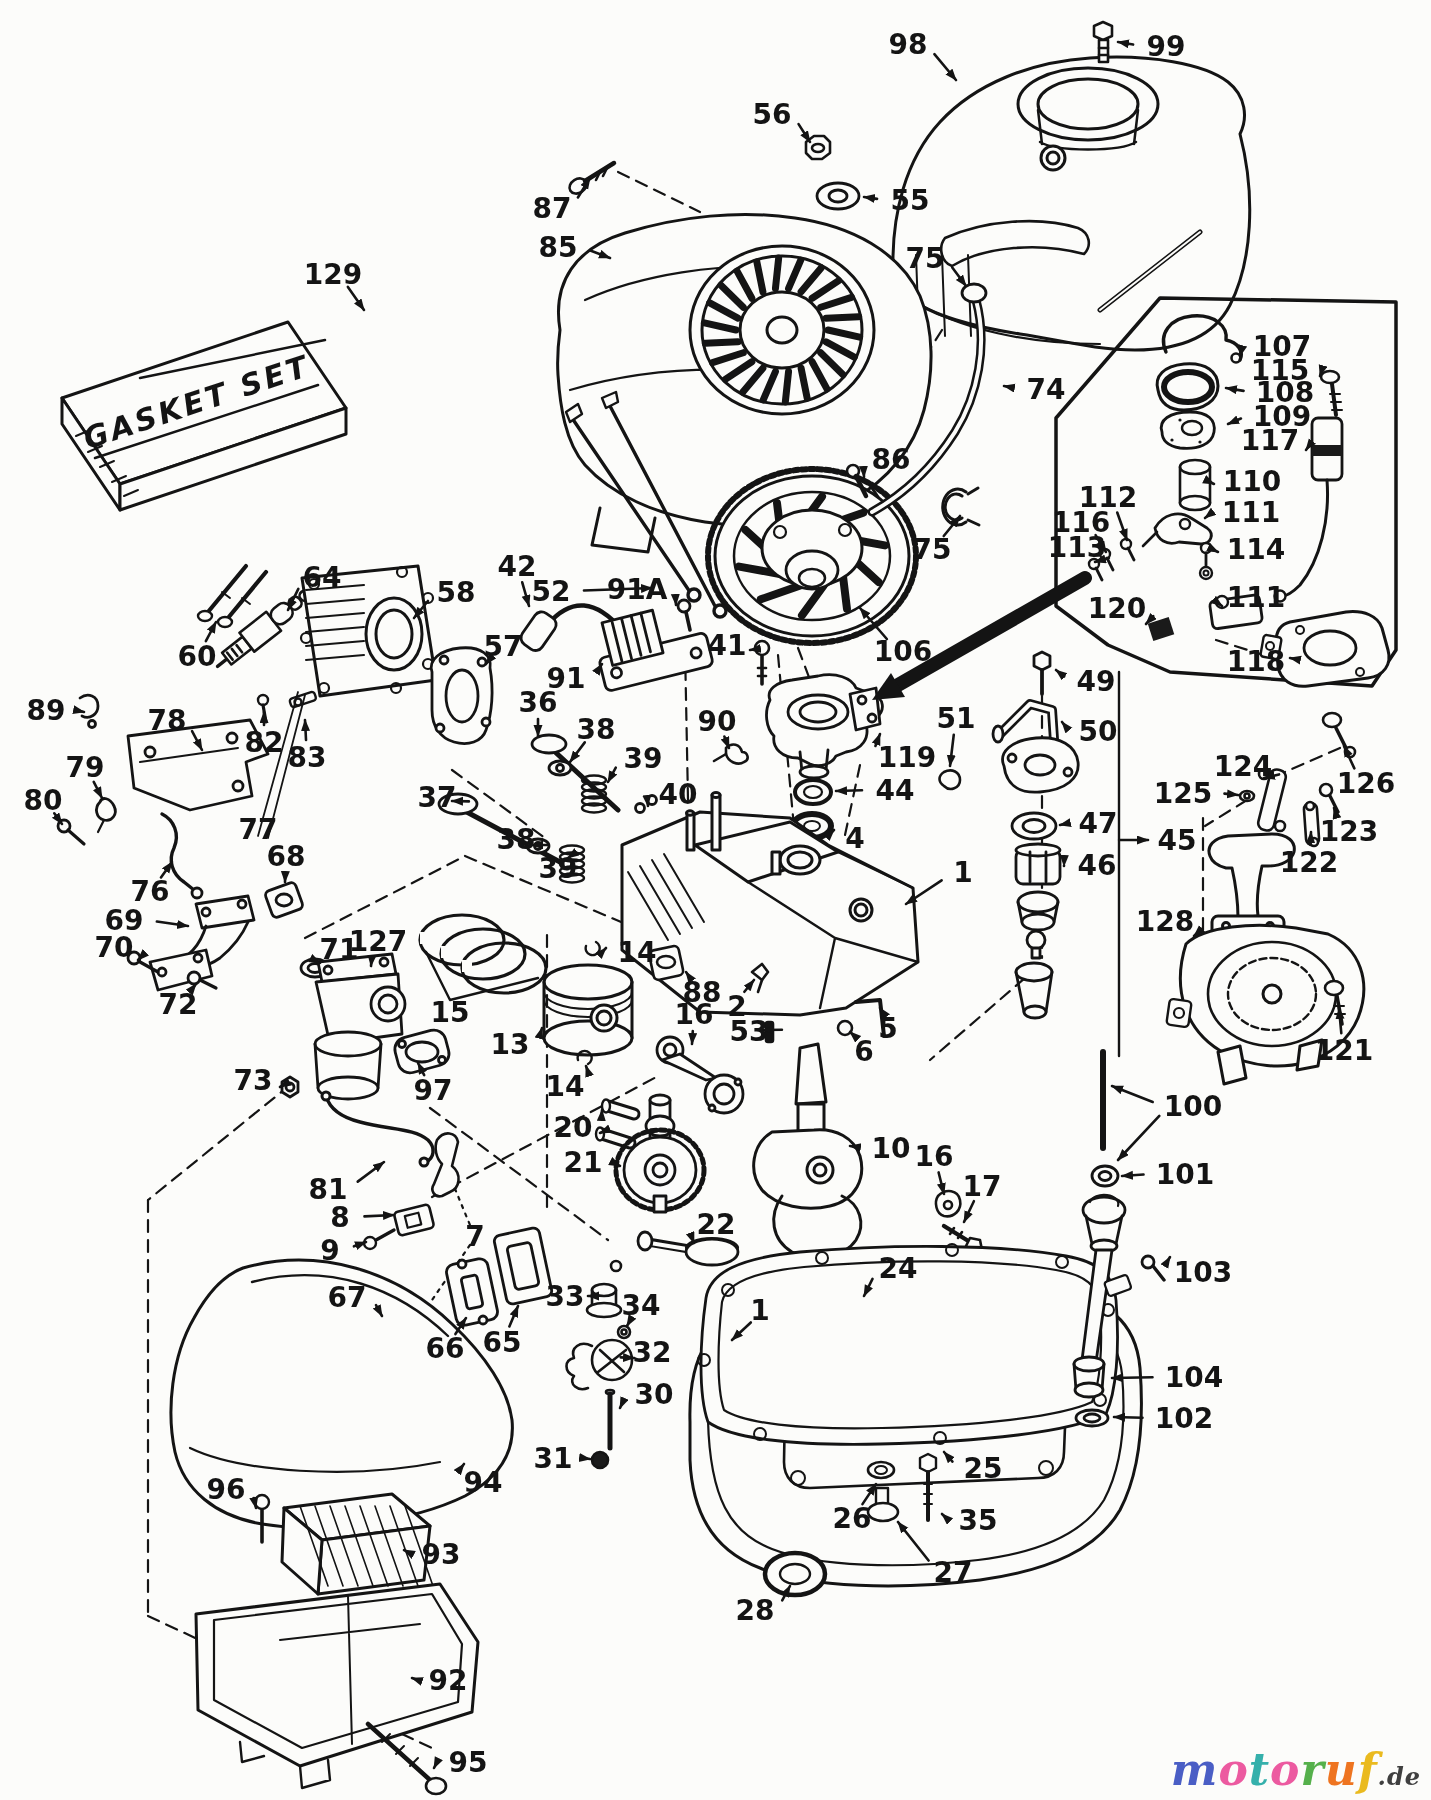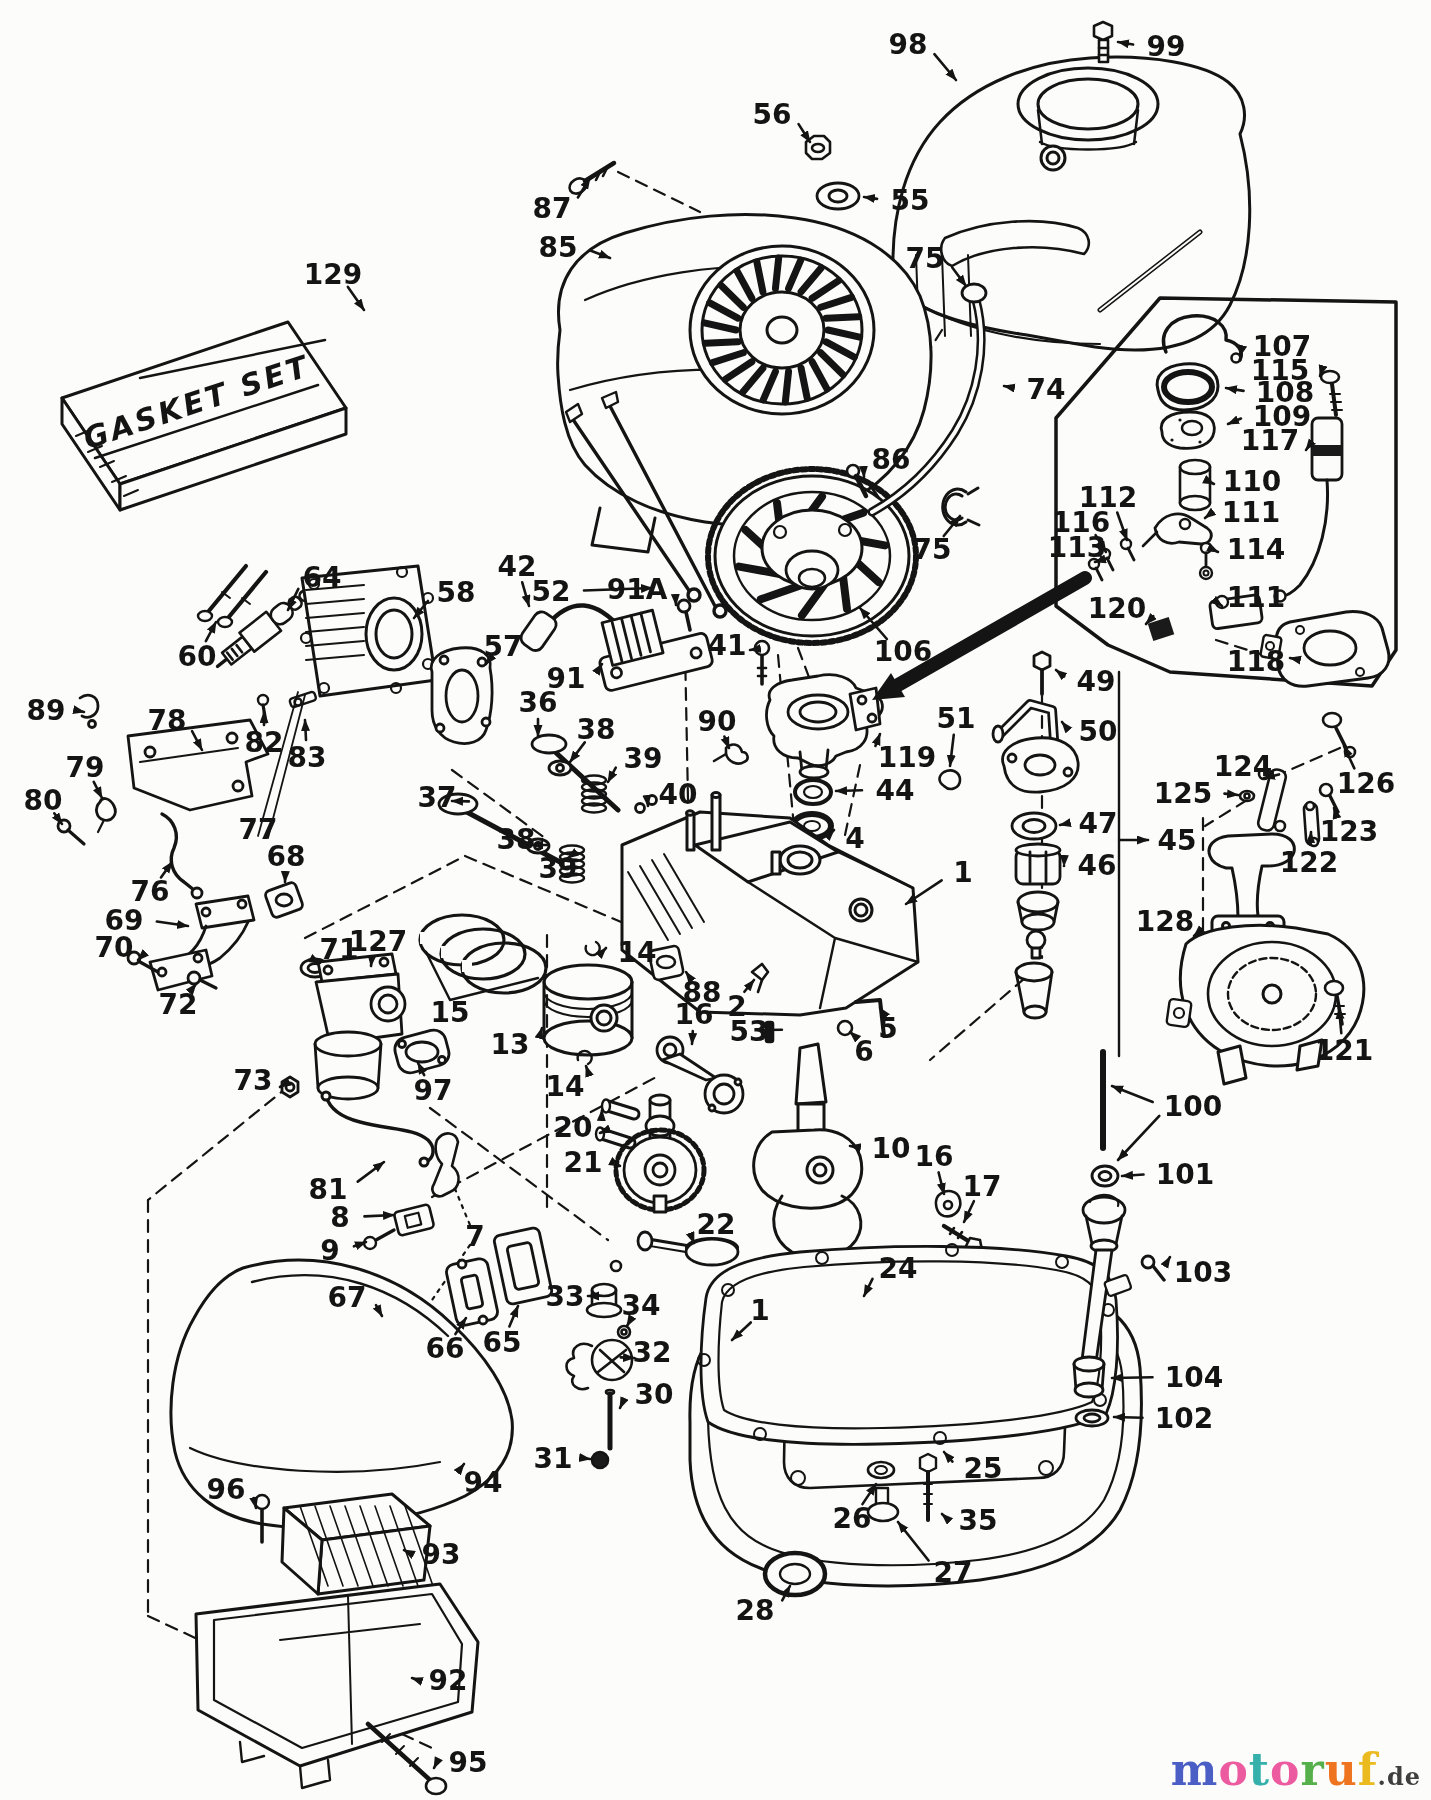--- a/index.html
+++ b/index.html
@@ -1,20 +1,20 @@
 <!DOCTYPE html>
 <html><head>
 <meta charset="utf-8">
 <style>
   html,body{margin:0;padding:0;background:#e9e9e9;}
   .page{position:relative;width:1431px;height:1800px;background:#fcfcfa;overflow:hidden;
         font-family:"DejaVu Sans",sans-serif;}
   svg text{font-family:"DejaVu Sans",sans-serif;font-weight:bold;fill:#141414;}
   .wm{position:absolute;right:10px;bottom:8px;font-family:"DejaVu Serif",serif;
-      font-weight:bold;font-size:44px;letter-spacing:1px;line-height:1;user-select:none;}
+      font-weight:bold;font-size:44px;letter-spacing:1px;line-height:1;user-select:none;font-style:italic;}
   .wm .suf{font-size:24px;}
 </style>
 </head>
 <body>
 
 <div class="page">
 <svg width="1431" height="1800" viewBox="0 0 1431 1800" stroke-linecap="round" stroke-linejoin="round">
   <defs>
     <marker id="arr" markerWidth="13" markerHeight="10" refX="11" refY="4.5" orient="auto" markerUnits="userSpaceOnUse">
       <path d="M0,0 L12,4.5 L0,9 Z" fill="#141414"></path>

